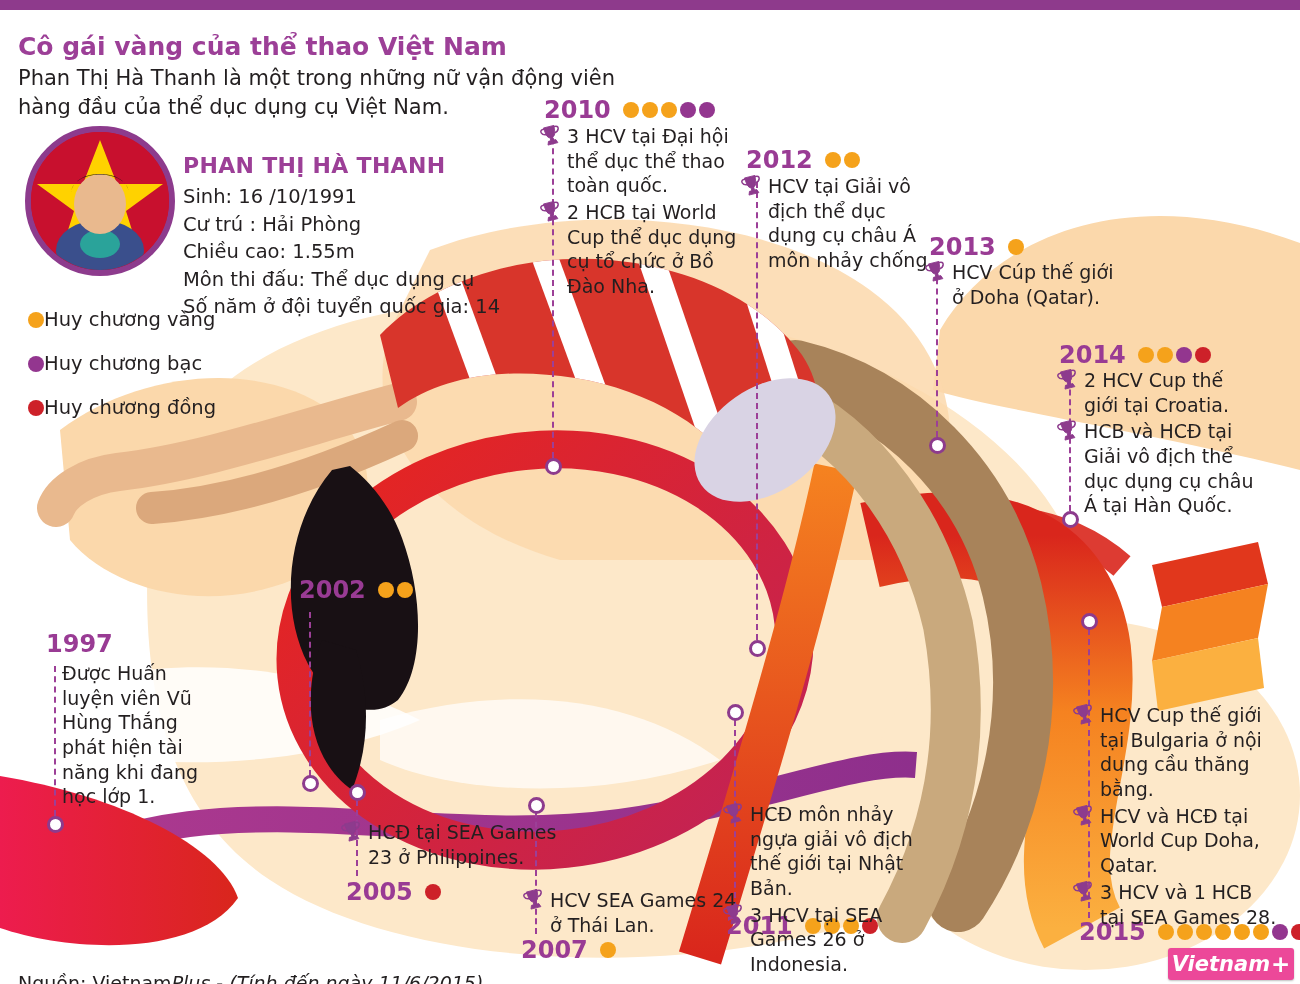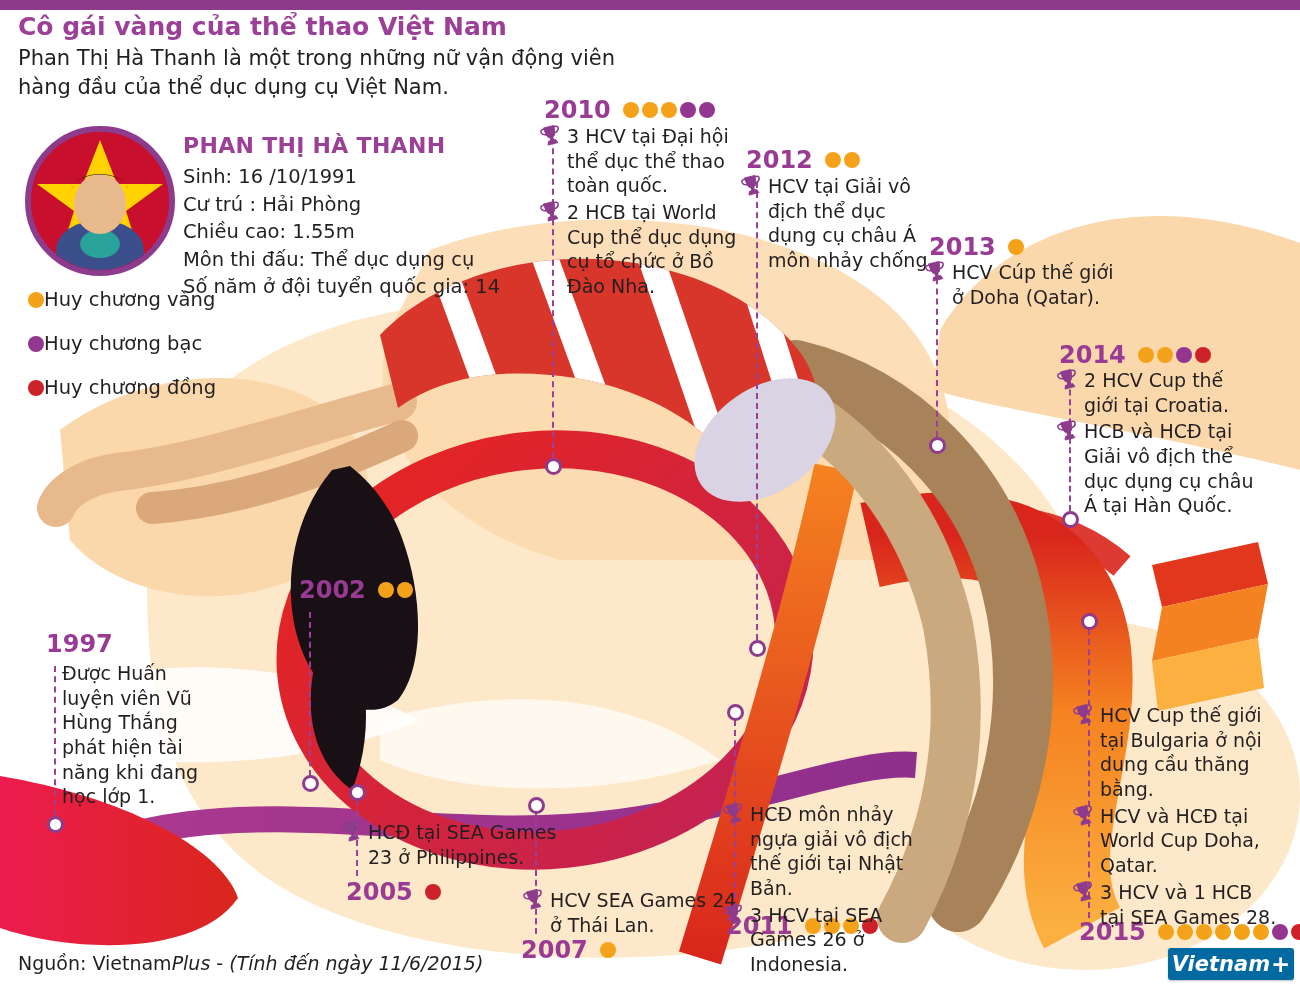--- a/index.html
+++ b/index.html
@@ -1,21 +1,21 @@
 <!DOCTYPE html>
 <html><head>
 <meta charset="utf-8">
 <style>
   html,body{margin:0;padding:0;background:#fff;}
   .canvas{
     position:relative;width:1300px;height:984px;overflow:hidden;background:#fff;
     font-family:"DejaVu Sans","Liberation Sans",sans-serif;color:#231f20;
   }
   .art{position:absolute;left:0;top:0;z-index:1;}
-  .layer{position:absolute;z-index:3;}
+  .layer{position:absolute;z-index:3;margin-top:20px;}
   
   .topbar{position:absolute;left:0;top:0;width:1300px;height:10px;background:#8e3a8c;z-index:4;}
   .title{left:18px;top:12px;font-size:25px;font-weight:bold;color:#9c3f97;}
   .subtitle{left:18px;top:44px;width:612px;font-size:21px;line-height:1.38;font-weight:500;}
   
   .photo{position:absolute;left:25px;top:126px;width:138px;height:138px;border-radius:50%;
          border:6px solid #8d3b8d;overflow:hidden;z-index:3;background:#c8102e;}
   .pname{left:183px;top:133px;font-size:22px;font-weight:bold;color:#9c3f97;letter-spacing:.3px;}
   .pinfo{left:183px;top:163px;font-size:19.5px;line-height:27.5px;}
   
@@ -49,21 +49,21 @@
   #l2012{left:756px;top:182px;height:458px;} #n2012{left:749px;top:640px;}
   #y2013{left:929px;top:233px;} #i2013{left:928px;top:260px;width:192px;}
   #l2013{left:936px;top:268px;height:169px;} #n2013{left:929px;top:437px;}
   #y2014{left:1059px;top:341px;} #i2014{left:1060px;top:368px;width:200px;}
   #l2014{left:1069px;top:380px;height:131px;} #n2014{left:1062px;top:511px;}
   #y2015{left:1079px;top:918px;} #i2015{left:1076px;top:703px;width:202px;}
   #l2015{left:1088px;top:629px;height:289px;} #n2015{left:1081px;top:613px;}
   
   .footer{left:18px;top:952px;font-size:19px;}
   .footer .it{font-style:italic;}
-  .logo{position:absolute;left:1168px;top:948px;width:126px;height:32px;background:#0369a1;
+  .logo{position:absolute;left:1168px;top:948px;width:126px;height:32px;background:#ec4899;
         border-radius:3px;color:#fff;display:flex;align-items:center;justify-content:center;
         font-weight:bold;font-style:italic;font-size:21px;z-index:3;box-shadow:0 1px 2px rgba(0,0,0,.25);}
   .logo .plus{font-style:normal;margin-left:1px;font-size:23px;line-height:1;}
 </style>
 </head>
 <body>
 
 <div class="canvas">
 
   <svg class="art" width="1300" height="984" viewBox="0 0 1300 984" aria-hidden="true">

